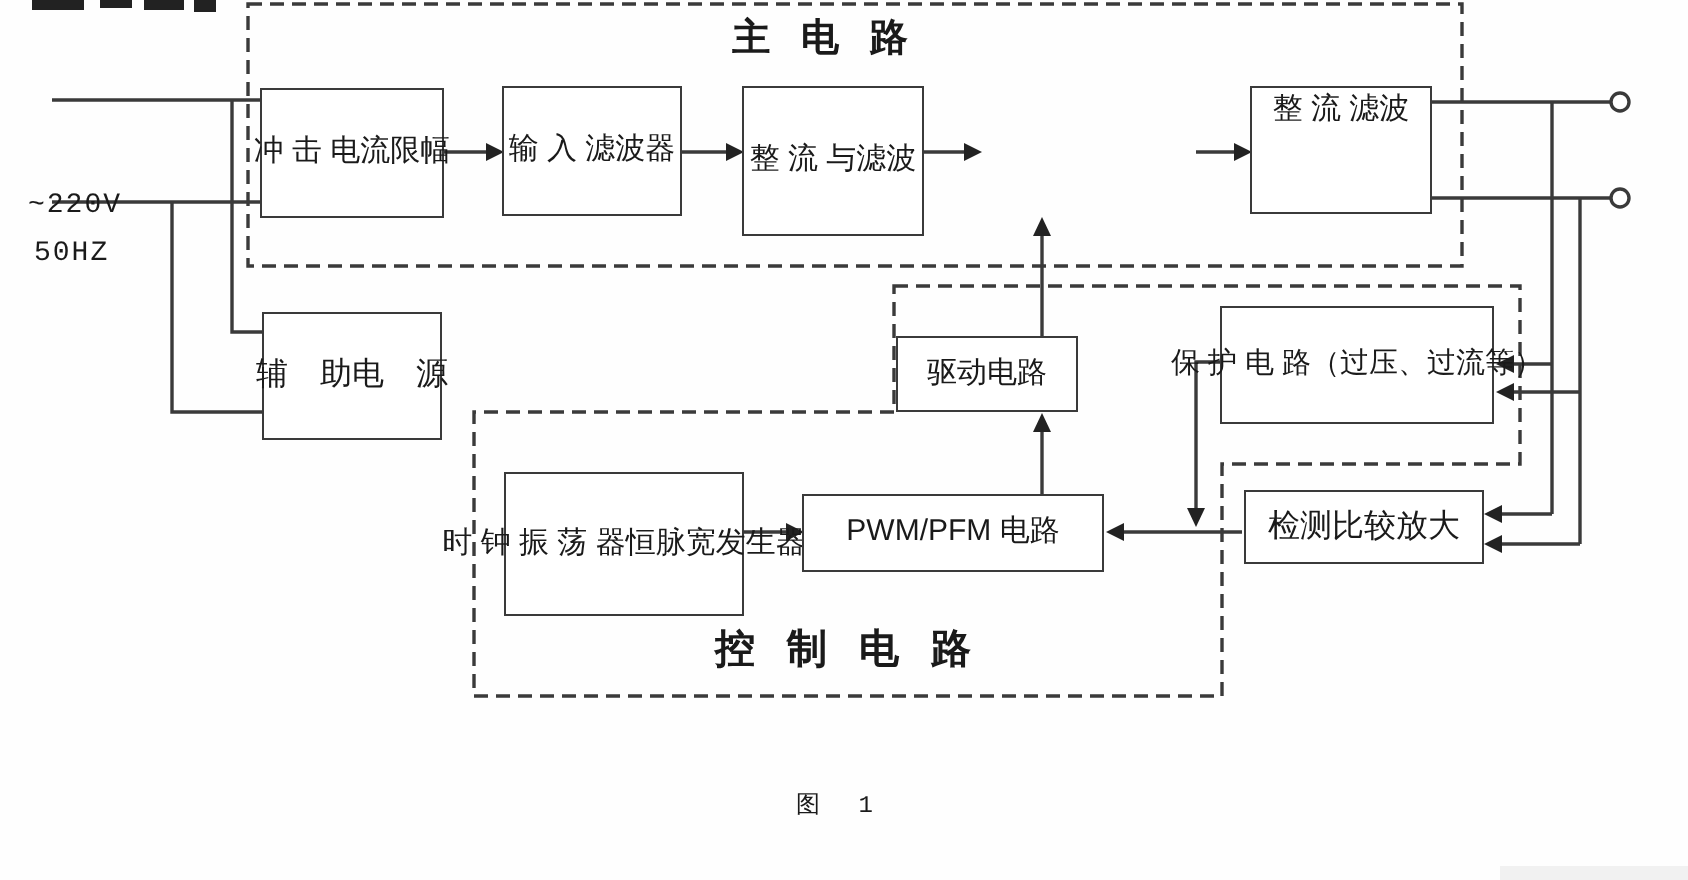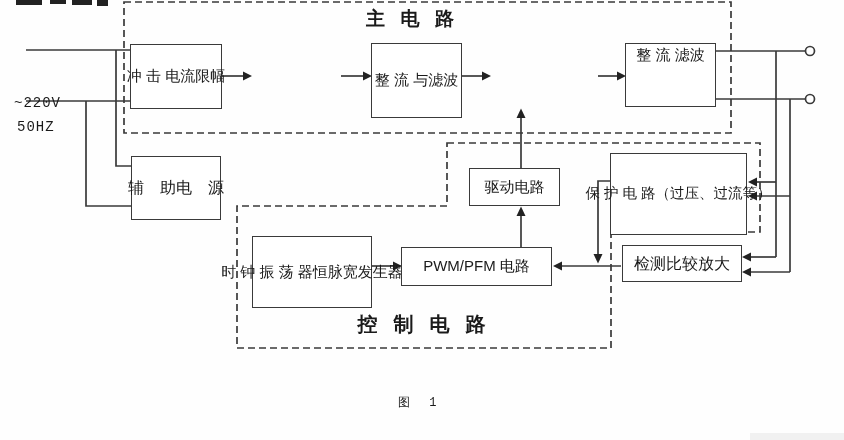--- a/index.html
+++ b/index.html
@@ -88,42 +88,46 @@
   <div class="lbl title" style="left:350px;top:311px;width:145px;font-size:20px">控 制 电 路</div>
 
   <div class="lbl small" style="left:14px;top:55px">~220V</div>
   <div class="lbl small" style="left:17px;top:79px">50HZ</div>
 
   <div class="blk" style="left:130px;top:44px;width:92px;height:65px">
     <div>冲 击 电</div>
     <div>流限幅</div>
   </div>
 
+  <div class="blk" style="left:251px;top:43px;width:90px;height:65px">
+    <div>输 入 滤</div>
+    <div>波器</div>
+  </div>
 
   <div class="blk" style="left:371px;top:43px;width:91px;height:75px">
     <div>整 流 与</div>
     <div>滤波</div>
   </div>
 
 
   <div class="blk" style="left:625px;top:43px;width:91px;height:64px;align-items:flex-start;">
     <div>整 流 滤</div>
     <div>波</div>
   </div>
 
   <div class="blk bold" style="left:131px;top:156px;width:90px;height:64px;font-size:16px">
     <div>辅　助</div>
     <div>电　源</div>
   </div>
 
-  <div class="blk" style="left:469px;top:168px;width:91px;height:38px">
+  <div class="blk" style="left:448px;top:168px;width:91px;height:38px">
     <div>驱动电路</div>
   </div>
 
-  <div class="blk" style="left:610px;top:153px;width:137px;height:82px;font-size:14.5px">
+  <div class="blk" style="left:610px;top:153px;width:137px;height:59px;font-size:14.5px">
     <div>保 护 电 路</div>
     <div>（过压、过流等）</div>
   </div>
 
   <div class="blk" style="left:252px;top:236px;width:120px;height:72px">
     <div>时 钟 振 荡 器</div>
     <div>恒脉宽发生器</div>
   </div>
 
   <div class="blk" style="left:401px;top:247px;width:151px;height:39px">

